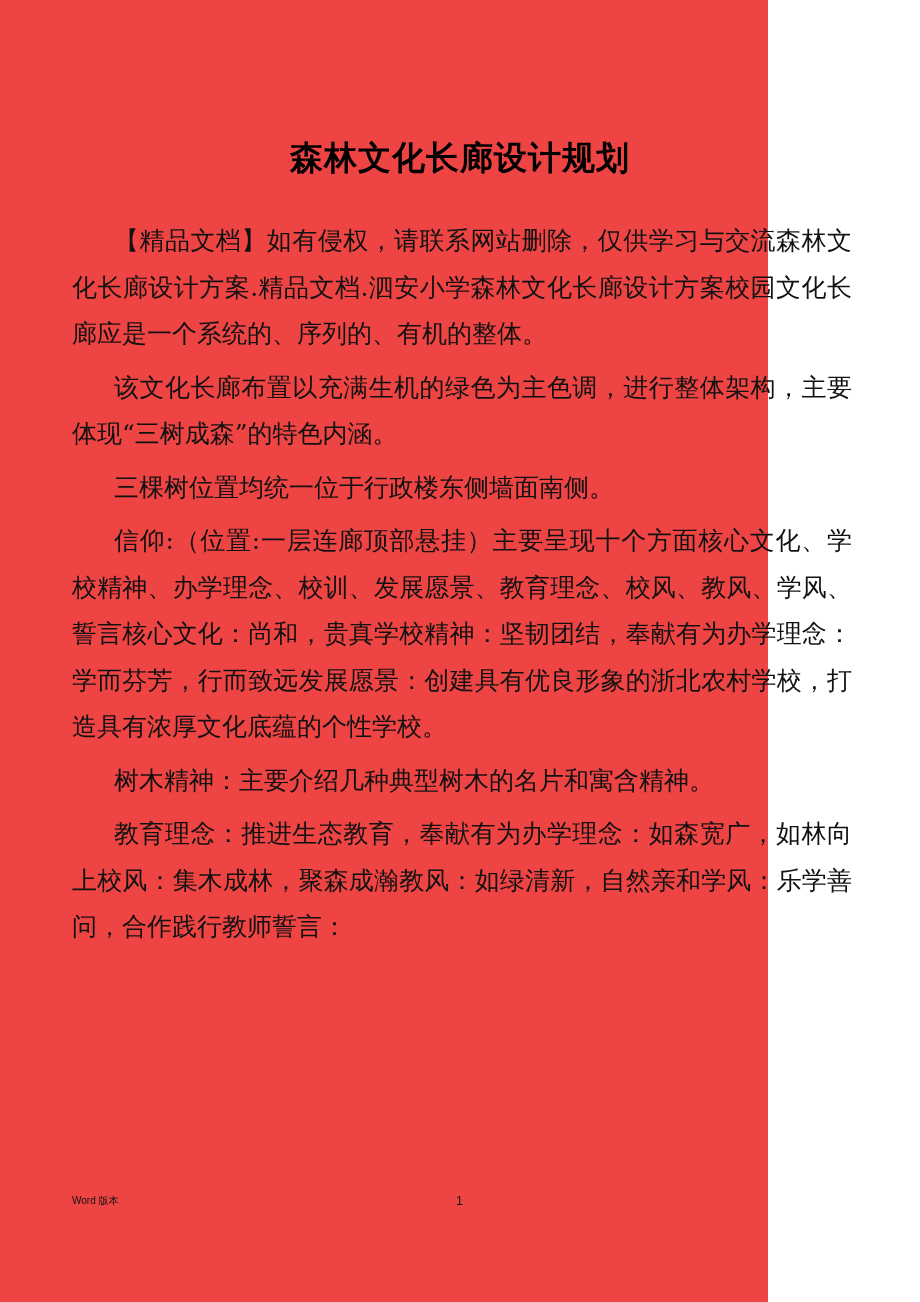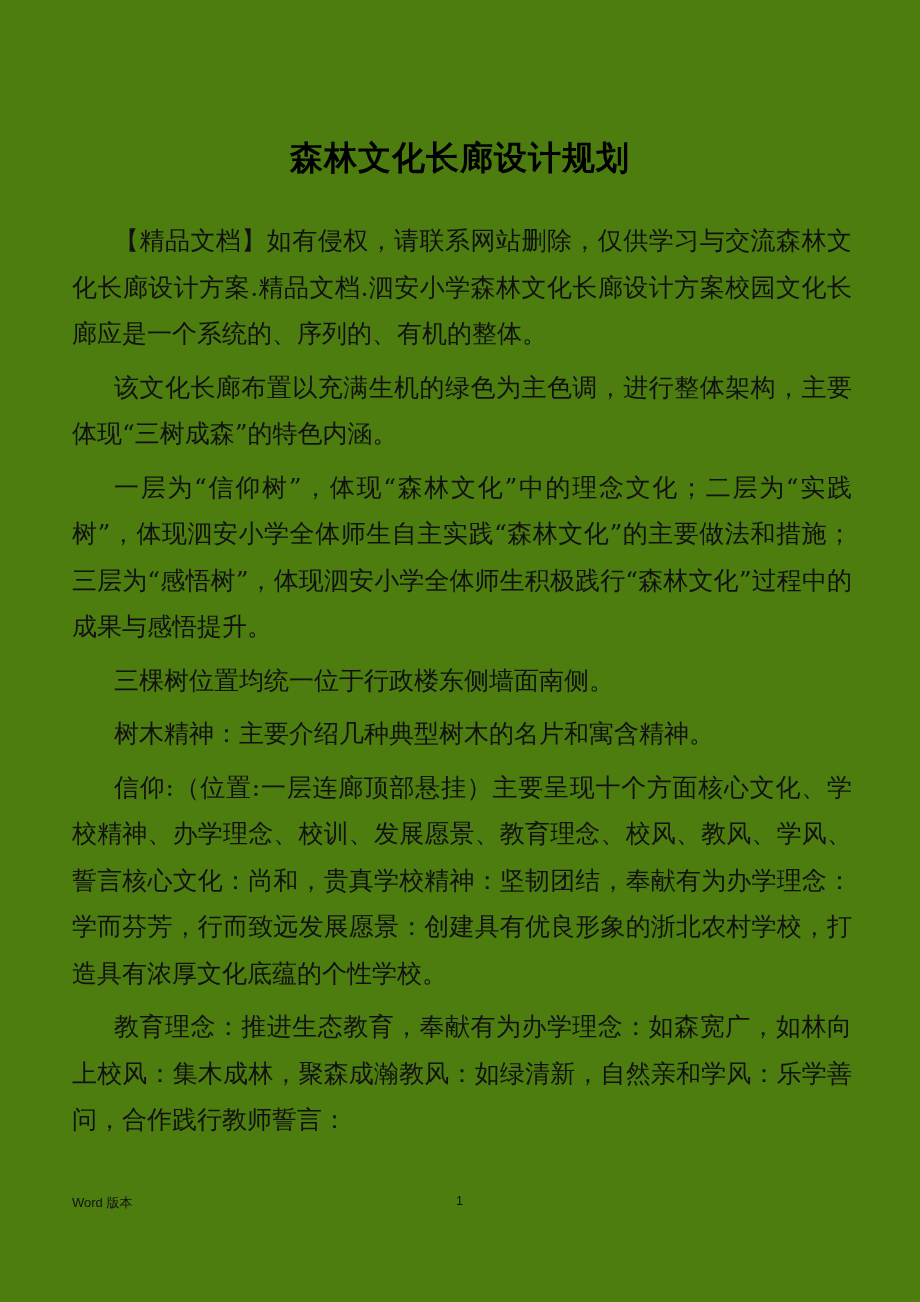--- a/index.html
+++ b/index.html
@@ -1,48 +1,47 @@
 <!DOCTYPE html>
 <html><head>
   <meta charset="utf-8">
   <style>
     html, body { margin: 0; padding: 0; background: #ffffff; }
     body { width: 920px; height: 1302px; position: relative; overflow: hidden; }
-    .page { position: absolute; left: 0; top: 0; width: 920px; height: 1302px; background: #4d7c0f; }
+    .page { position: absolute; left: 0; top: 0; width: 768px; height: 1302px; background: #ef4444; }
     .title {
       position: absolute; left: 0; top: 136px; width: 920px; text-align: center;
       font-family: "DejaVu Serif", serif; font-weight: bold; font-size: 33px; line-height: 44px;
       color: #000; letter-spacing: 1px;
     }
     .body {
       position: absolute; left: 72px; top: 218px; width: 780px;
       font-family: "DejaVu Serif", serif; font-size: 25px; line-height: 46.5px; color: #111;
       text-align: justify;
     }
     .body p { margin: 0 0 7px 0; text-indent: 42px; }
     .footer-left {
       position: absolute; left: 72px; top: 1194px;
-      font-family: "Liberation Sans", sans-serif; font-size: 13px; color: #111;
+      font-family: "Liberation Sans", sans-serif; font-size: 10px; color: #111;
     }
     .footer-page {
       position: absolute; left: 456px; top: 1194px;
       font-family: "Liberation Sans", sans-serif; font-size: 12.5px; color: #111;
     }
   </style>
 </head>
 <body>
 
 <div class="page">
   <div class="title">森林文化长廊设计规划</div>
 
   <div class="body">
     <p>【精品文档】如有侵权，请联系网站删除，仅供学习与交流森林文化长廊设计方案.精品文档.泗安小学森林文化长廊设计方案校园文化长廊应是一个系统的、序列的、有机的整体。</p>
     <p>该文化长廊布置以充满生机的绿色为主色调，进行整体架构，主要体现“三树成森”的特色内涵。</p>
-    <p>一层为“信仰树”，体现“森林文化”中的理念文化；二层为“实践树”，体现泗安小学全体师生自主实践“森林文化”的主要做法和措施；三层为“感悟树”，体现泗安小学全体师生积极践行“森林文化”过程中的成果与感悟提升。</p>
     <p>三棵树位置均统一位于行政楼东侧墙面南侧。</p>
+    <p>信仰:（位置:一层连廊顶部悬挂）主要呈现十个方面核心文化、学校精神、办学理念、校训、发展愿景、教育理念、校风、教风、学风、誓言核心文化：尚和，贵真学校精神：坚韧团结，奉献有为办学理念：学而芬芳，行而致远发展愿景：创建具有优良形象的浙北农村学校，打造具有浓厚文化底蕴的个性学校。</p>
     <p>树木精神：主要介绍几种典型树木的名片和寓含精神。</p>
-    <p>信仰:（位置:一层连廊顶部悬挂）主要呈现十个方面核心文化、学校精神、办学理念、校训、发展愿景、教育理念、校风、教风、学风、誓言核心文化：尚和，贵真学校精神：坚韧团结，奉献有为办学理念：学而芬芳，行而致远发展愿景：创建具有优良形象的浙北农村学校，打造具有浓厚文化底蕴的个性学校。</p>
     <p>教育理念：推进生态教育，奉献有为办学理念：如森宽广，如林向上校风：集木成林，聚森成瀚教风：如绿清新，自然亲和学风：乐学善问，合作践行教师誓言：</p>
   </div>
 
   <div class="footer-left">Word 版本</div>
   <div class="footer-page">1</div>
 </div>
 
 </body></html>

